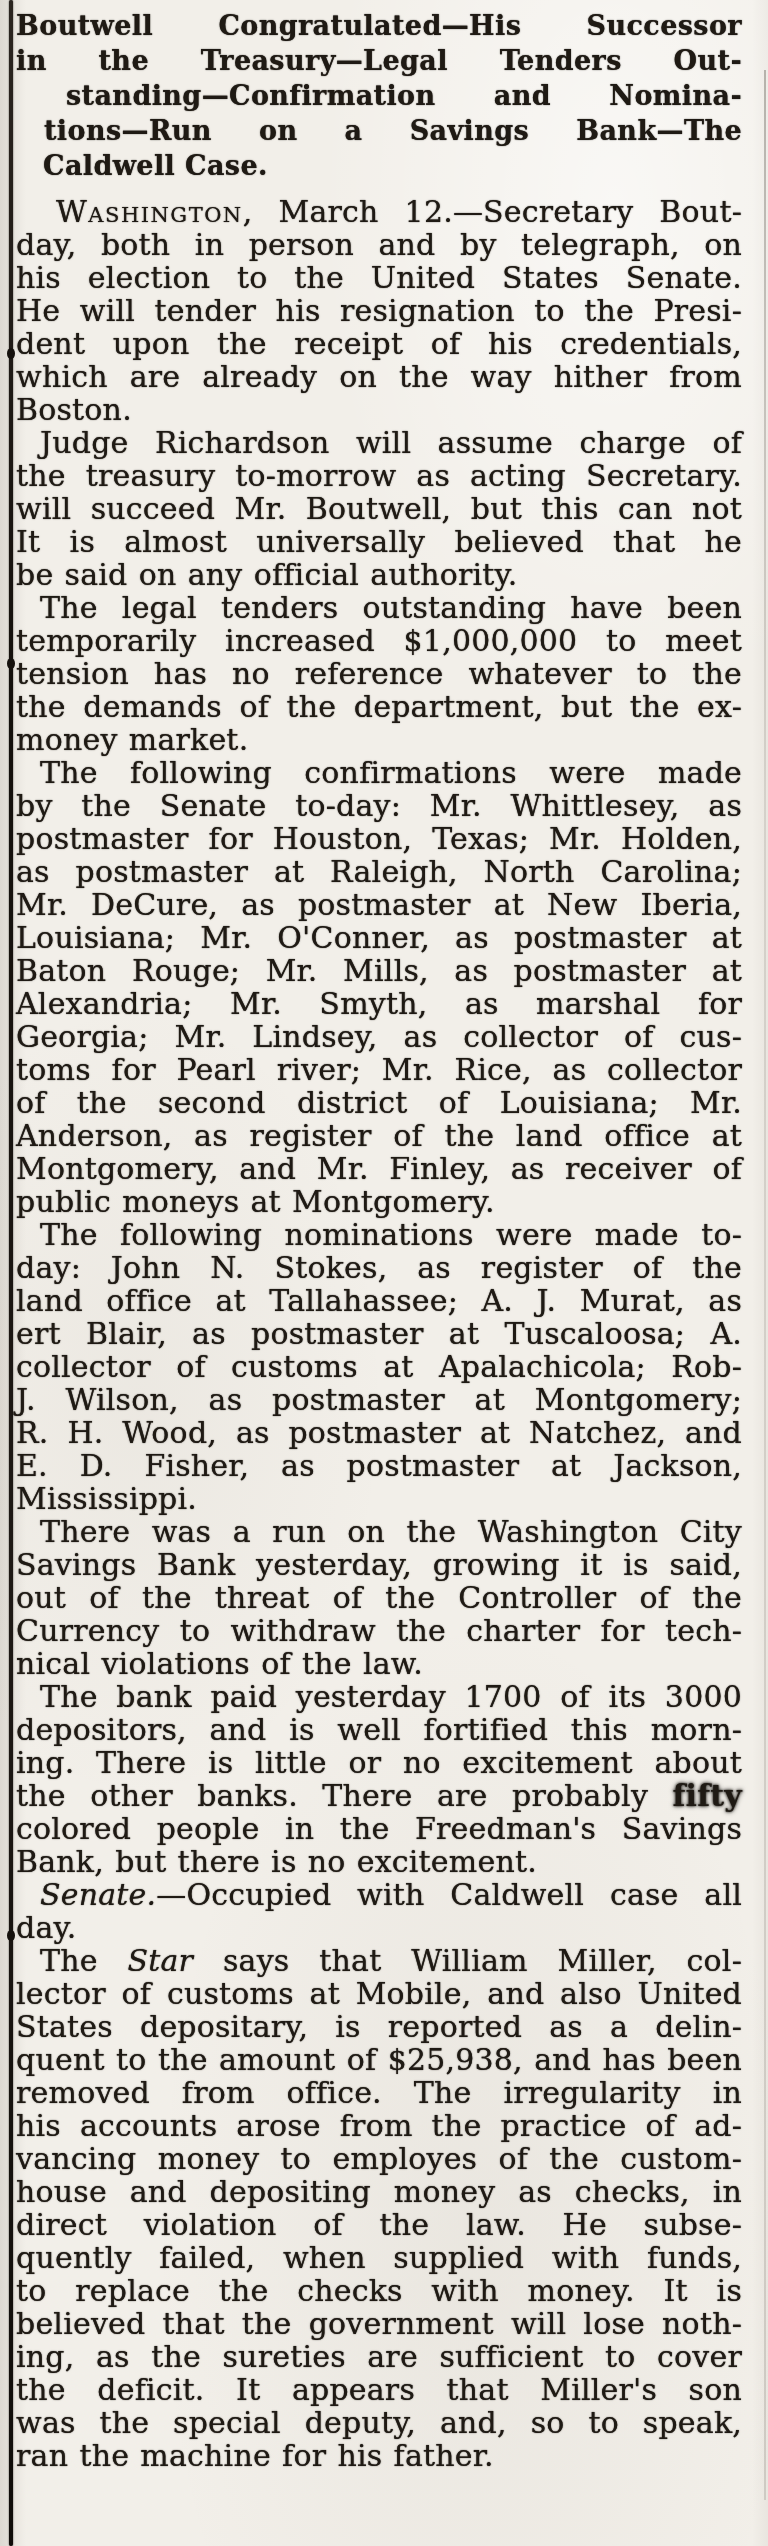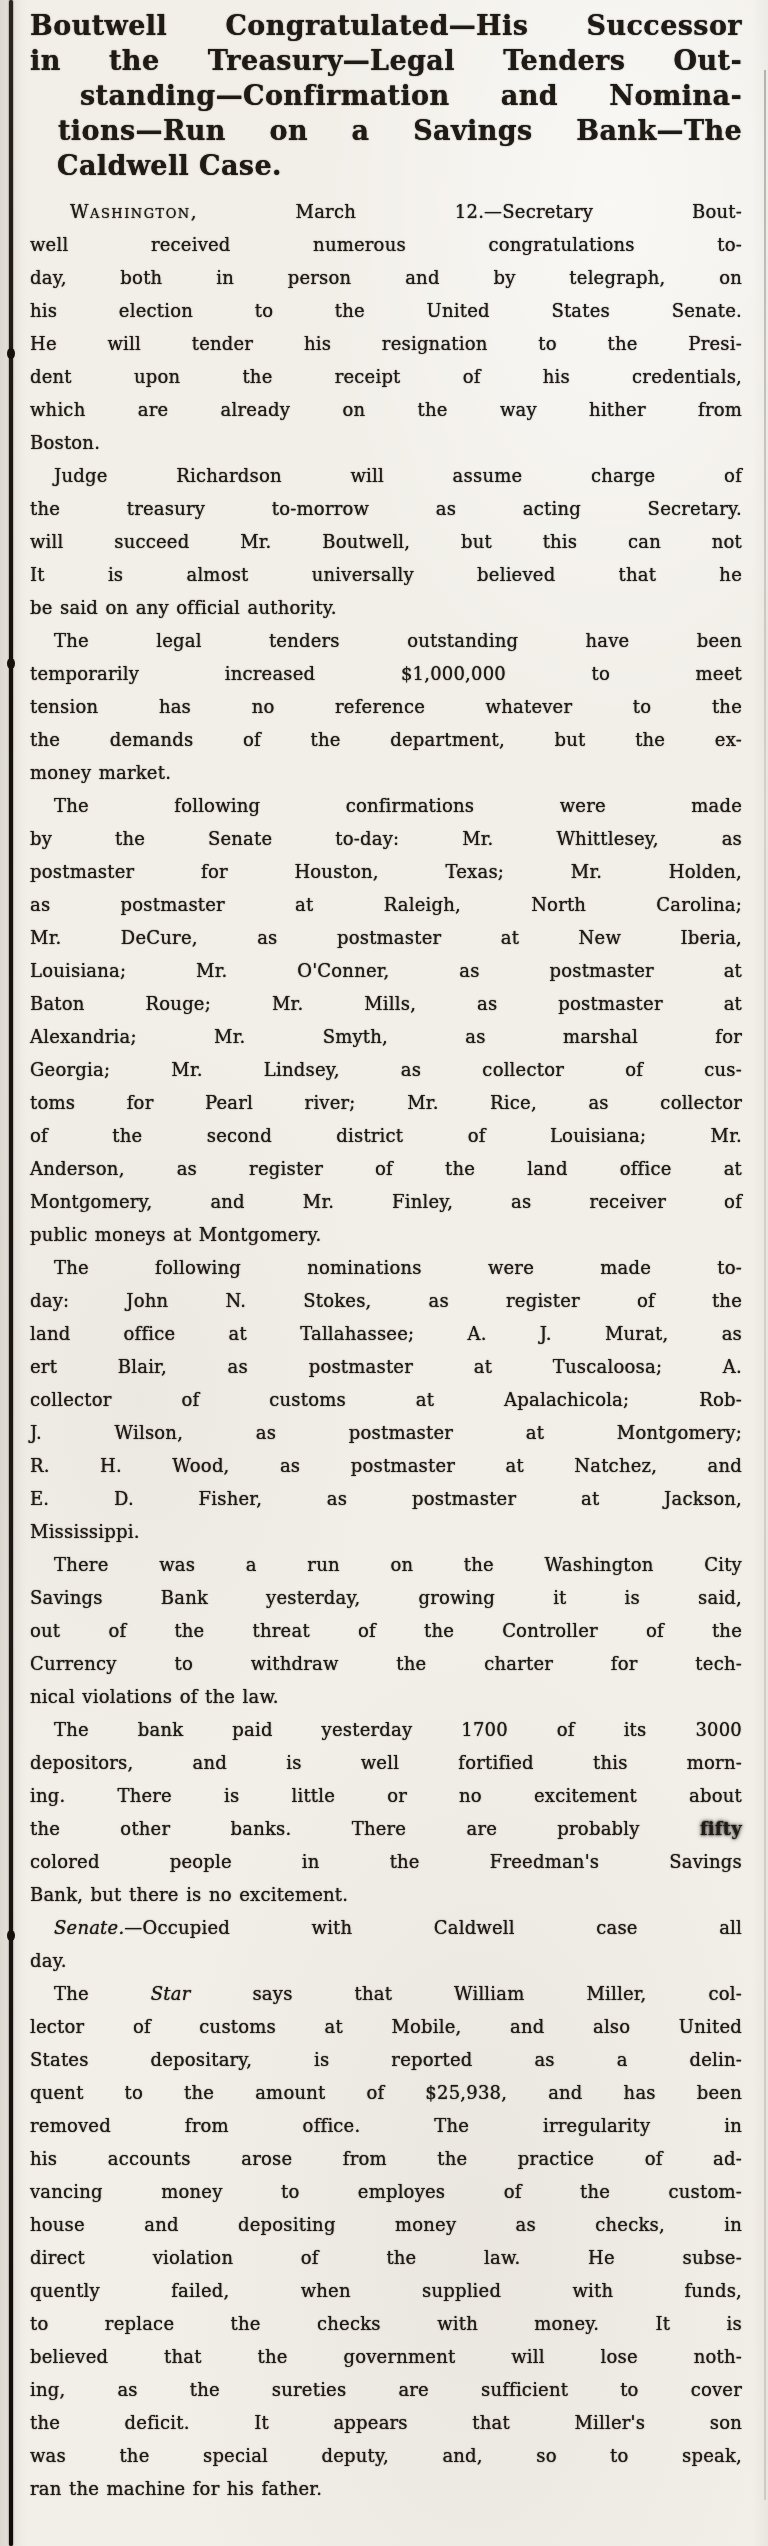--- a/index.html
+++ b/index.html
@@ -52,38 +52,38 @@
     height: 2430px;
     background: linear-gradient(180deg, rgba(90,85,75,.7), rgba(120,115,105,.35) 30%, rgba(120,115,105,.45));
     opacity: .55;
   }
   .article {
     position: absolute;
     left: 0;
     top: 0;
     width: 100%;
     box-sizing: border-box;
-    padding: 8px 26px 0 30px;
+    padding: 8px 26px 0 16px;
     filter: blur(.32px);
     text-shadow: 0 0 .9px rgba(24,19,14,.85), 0 0 2.2px rgba(24,19,14,.22);
   }
   .headline {
     font-size: 27px;
     line-height: 35px;
     font-weight: 700;
     letter-spacing: .4px;
     margin-bottom: 12px;
   }
   .headline .line { text-align: justify; text-align-last: justify; }
   .headline .line:nth-child(2) { }
   .headline .line:nth-child(3) { margin-left: 50px; }
   .headline .line:nth-child(4) { margin-left: 28px; }
   .headline .line:nth-child(5) { margin-left: 27px; text-align-last: left; }
   .para {
-    font-size: 18px;
+    font-size: 30px;
     line-height: 33px;
     letter-spacing: .2px;
   }
   .para .line {
     text-align: justify;
     text-align-last: justify;
     word-spacing: 1.5px;
   }
   .para .line:first-child { text-indent: 24px; }
   .para.dateline .line:first-child { text-indent: 40px; }
@@ -110,21 +110,20 @@
     <div class="headline">
         <div class="line">Boutwell Congratulated—His Successor</div>
         <div class="line">in the Treasury—Legal Tenders Out-</div>
         <div class="line">standing—Confirmation and Nomina-</div>
         <div class="line">tions—Run on a Savings Bank—The</div>
         <div class="line">Caldwell Case.</div>
       </div>
 
     <div class="para dateline">
         <div class="line"><span class="sc">Washington</span>, March 12.—Secretary Bout-</div>
-        <div class="line">well received numerous congratulations to-</div>
         <div class="line">day, both in person and by telegraph, on</div>
         <div class="line">his election to the United States Senate.</div>
         <div class="line">He will tender his resignation to the Presi-</div>
         <div class="line">dent upon the receipt of his credentials,</div>
         <div class="line">which are already on the way hither from</div>
         <div class="line">Boston.</div>
       </div>
     <div class="para">
         <div class="line">Judge Richardson will assume charge of</div>
         <div class="line">the treasury to-morrow as acting Secretary.</div>

